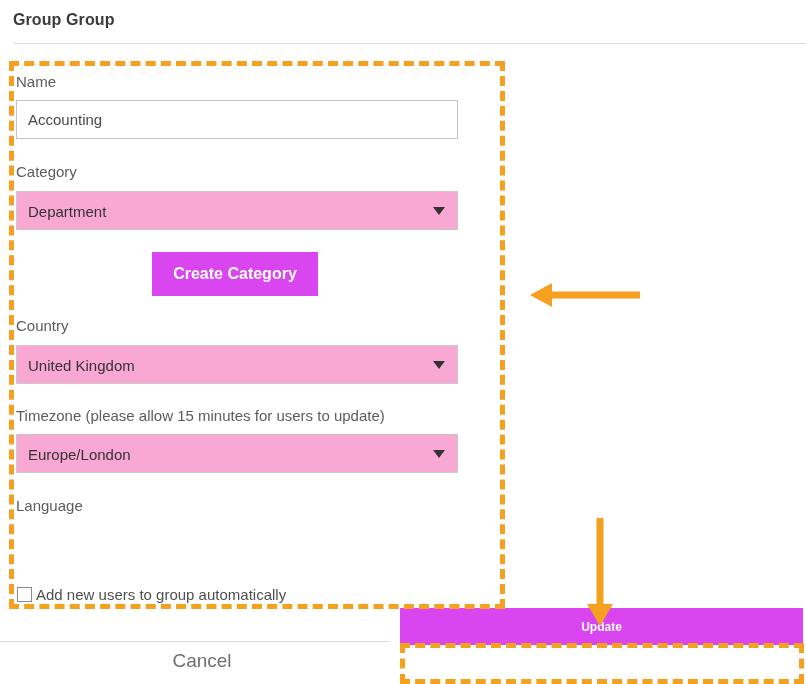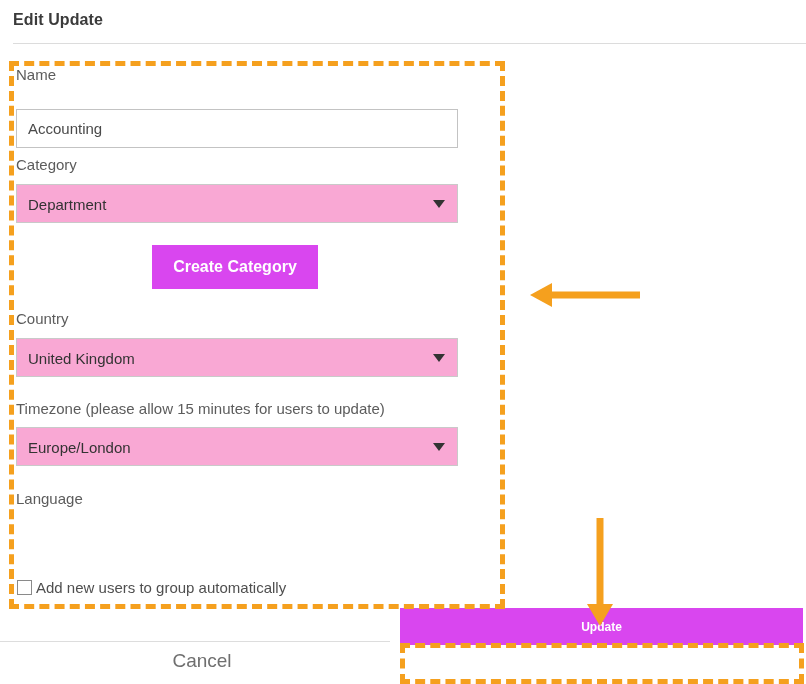--- a/index.html
+++ b/index.html
@@ -52,21 +52,21 @@
     border: 5px dashed #f5a01e;
     box-sizing: border-box;
     pointer-events: none;
     z-index: 6;
   }
 
   
   #form-body {
     position: absolute;
     left: 0;
-    top: 0;
+    top: 7px;
     width: 806px;
     height: 588px;
   }
   .field-label {
     position: absolute;
     left: 16px;
     font-size: 15px;
     color: #5c5c5c;
     white-space: nowrap;
   }
@@ -215,28 +215,28 @@
     top: 516px;
     width: 36px;
     height: 112px;
     z-index: 8;
   }
 </style>
 </head>
 <body>
 
 <div id="modal-header">
-  <div id="page-title">Edit Update</div>
+  <div id="page-title">Group Group</div>
   <div id="header-divider"></div>
 </div>
 
 <div id="form-body">
 
   <label class="field-label" style="top:66px;">Name</label>
-  <input class="text-input" style="top: 93px; margin-top: 16px;" id="name-input" type="text" value="Accounting">
+  <input class="text-input" style="top: 93px;" id="name-input" type="text" value="Accounting">
 
   <label class="field-label" style="top:156px;">Category</label>
   <div class="select-box" style="top:184px;">
     <span class="sel-value">Department</span>
     <span class="sel-caret"></span>
   </div>
 
   <button class="btn-teal" id="create-category-button">Create Category</button>
 
   <label class="field-label" style="top:310px;">Country</label>

